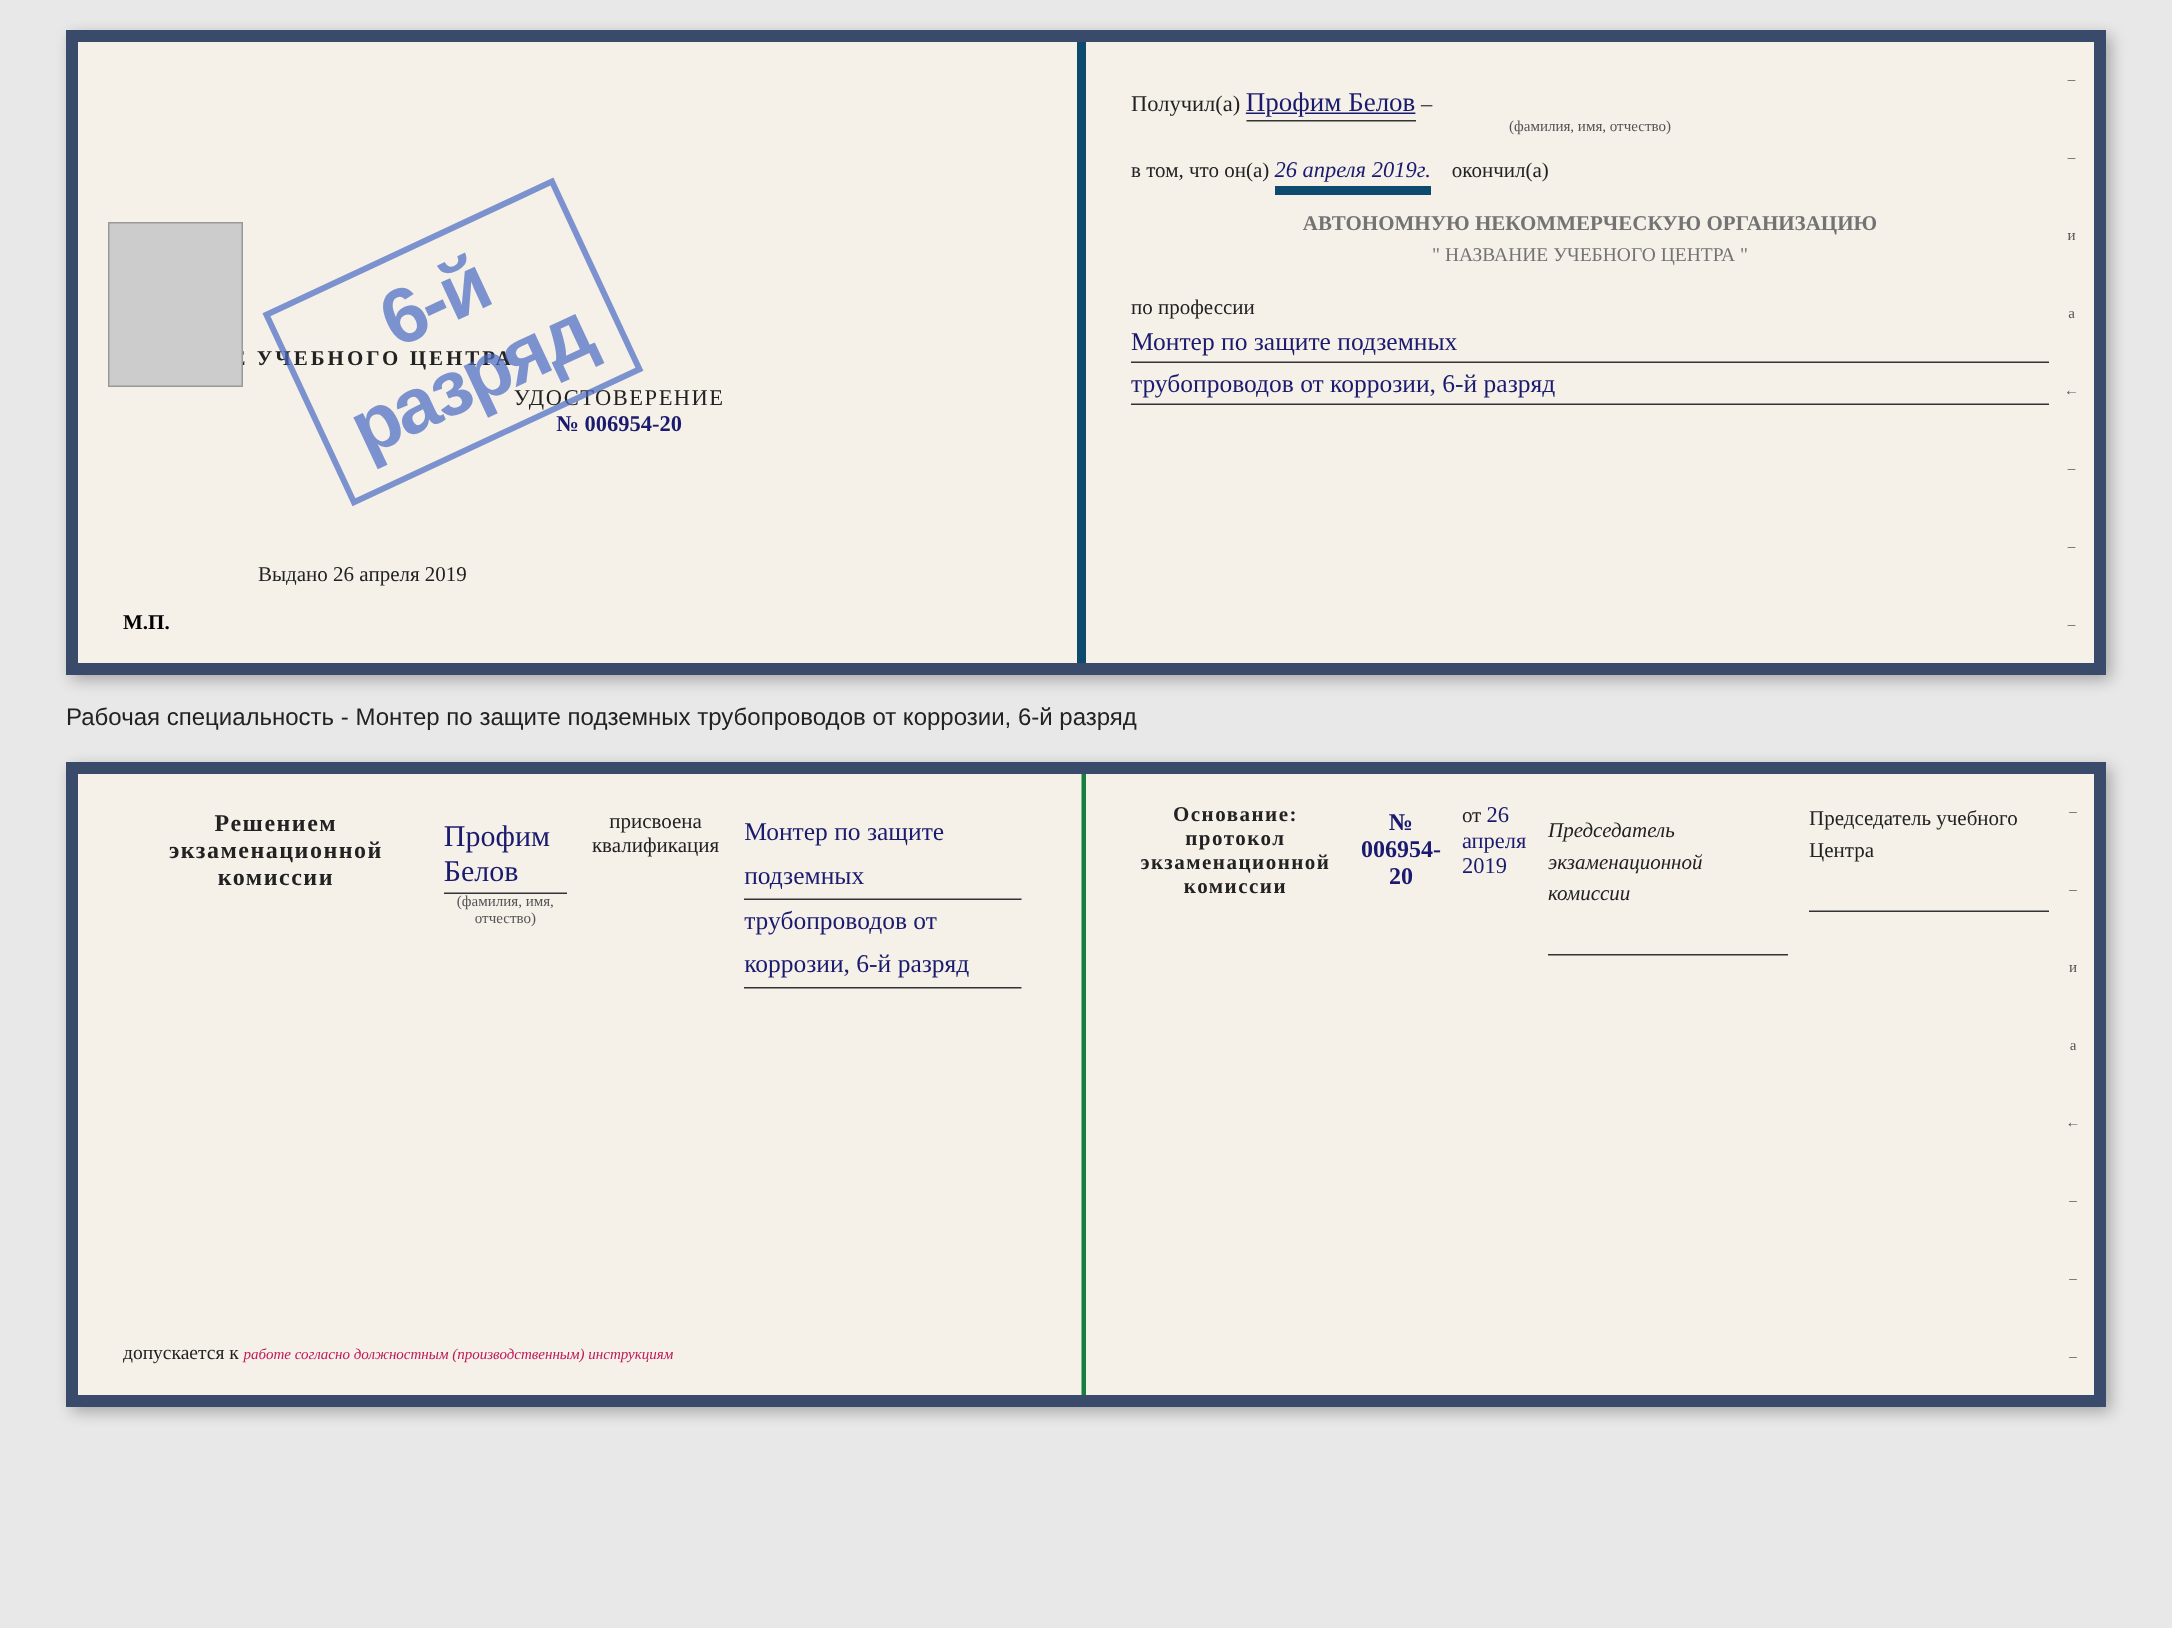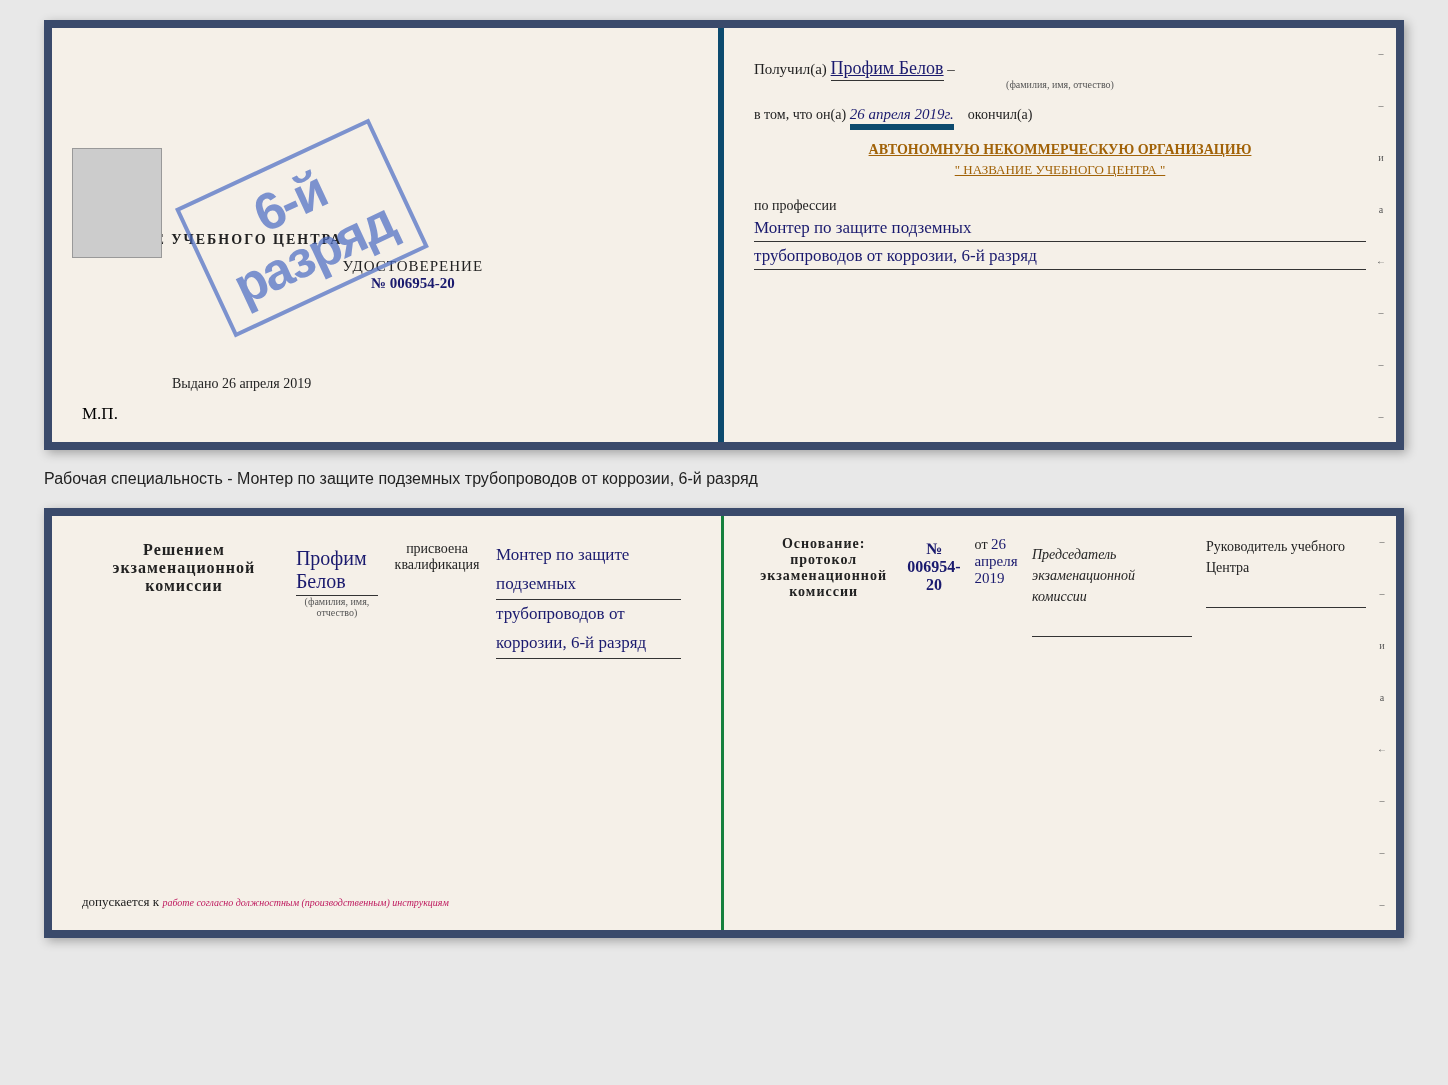--- a/index.html
+++ b/index.html
@@ -114,22 +114,22 @@
       bottom: 50px;
       left: 120px;
       font-size: 14px;
       color: #222;
     }
 
     .mp-line {
       position: absolute;
       bottom: 18px;
       left: 30px;
-      font-size: 17px;
-      font-weight: normal;
+      font-size: 14px;
+      font-weight: bold;
     }
 
     
     .poluchil-line {
       font-size: 15px;
       color: #222;
       margin-top: 10px;
     }
 
     .poluchil-line .handwritten {
@@ -158,25 +158,24 @@
       font-family: 'Segoe Script', 'Brush Script MT', cursive;
       color: #1a1a6e;
       font-size: 15px;
       font-style: italic;
       border-bottom: 6px solid #0c4a6e;
       padding-bottom: 2px;
     }
 
     .org-block {
       font-size: 13px;
-      color: #a16207;
+      color: #737373;
       text-align: center;
       line-height: 1.5;
       margin-top: 4px;
-      text-decoration: underline;
     }
 
     .org-block .bold-line {
       font-size: 14px;
       font-weight: bold;
       display: block;
     }
 
     .po-professii {
       font-size: 14px;
@@ -461,21 +460,21 @@
     <div class="ot-date">
       <span>от</span>
       <span class="handwritten-small">26 апреля 2019</span>
     </div>
     <div class="predsedatel-block">
       <span>Председатель экзаменационной комиссии</span>
       <br>
       <span class="sign-line"></span>
     </div>
     <div class="rukovoditel-block">
-      <span>Руководитель учебного Центра</span>
+      <span>Председатель учебного Центра</span>
       <br>
       <span class="sign-line"></span>
     </div>
 
     <div class="right-side-marks">
       <span>–</span>
       <span>–</span>
       <span>и</span>
       <span>а</span>
       <span>←</span>

